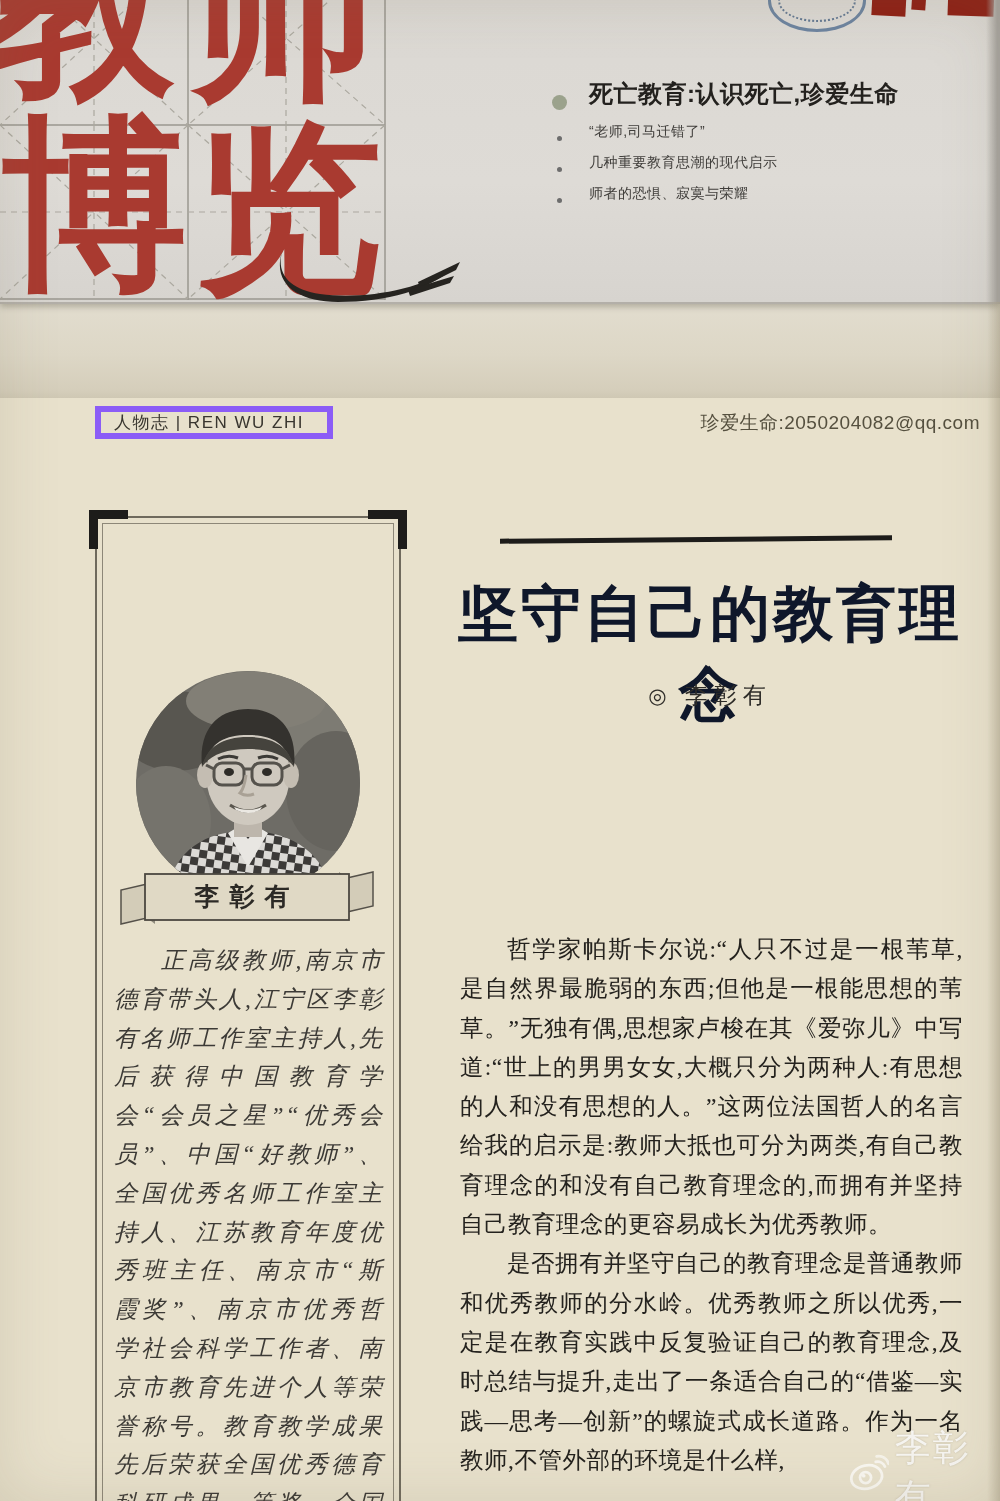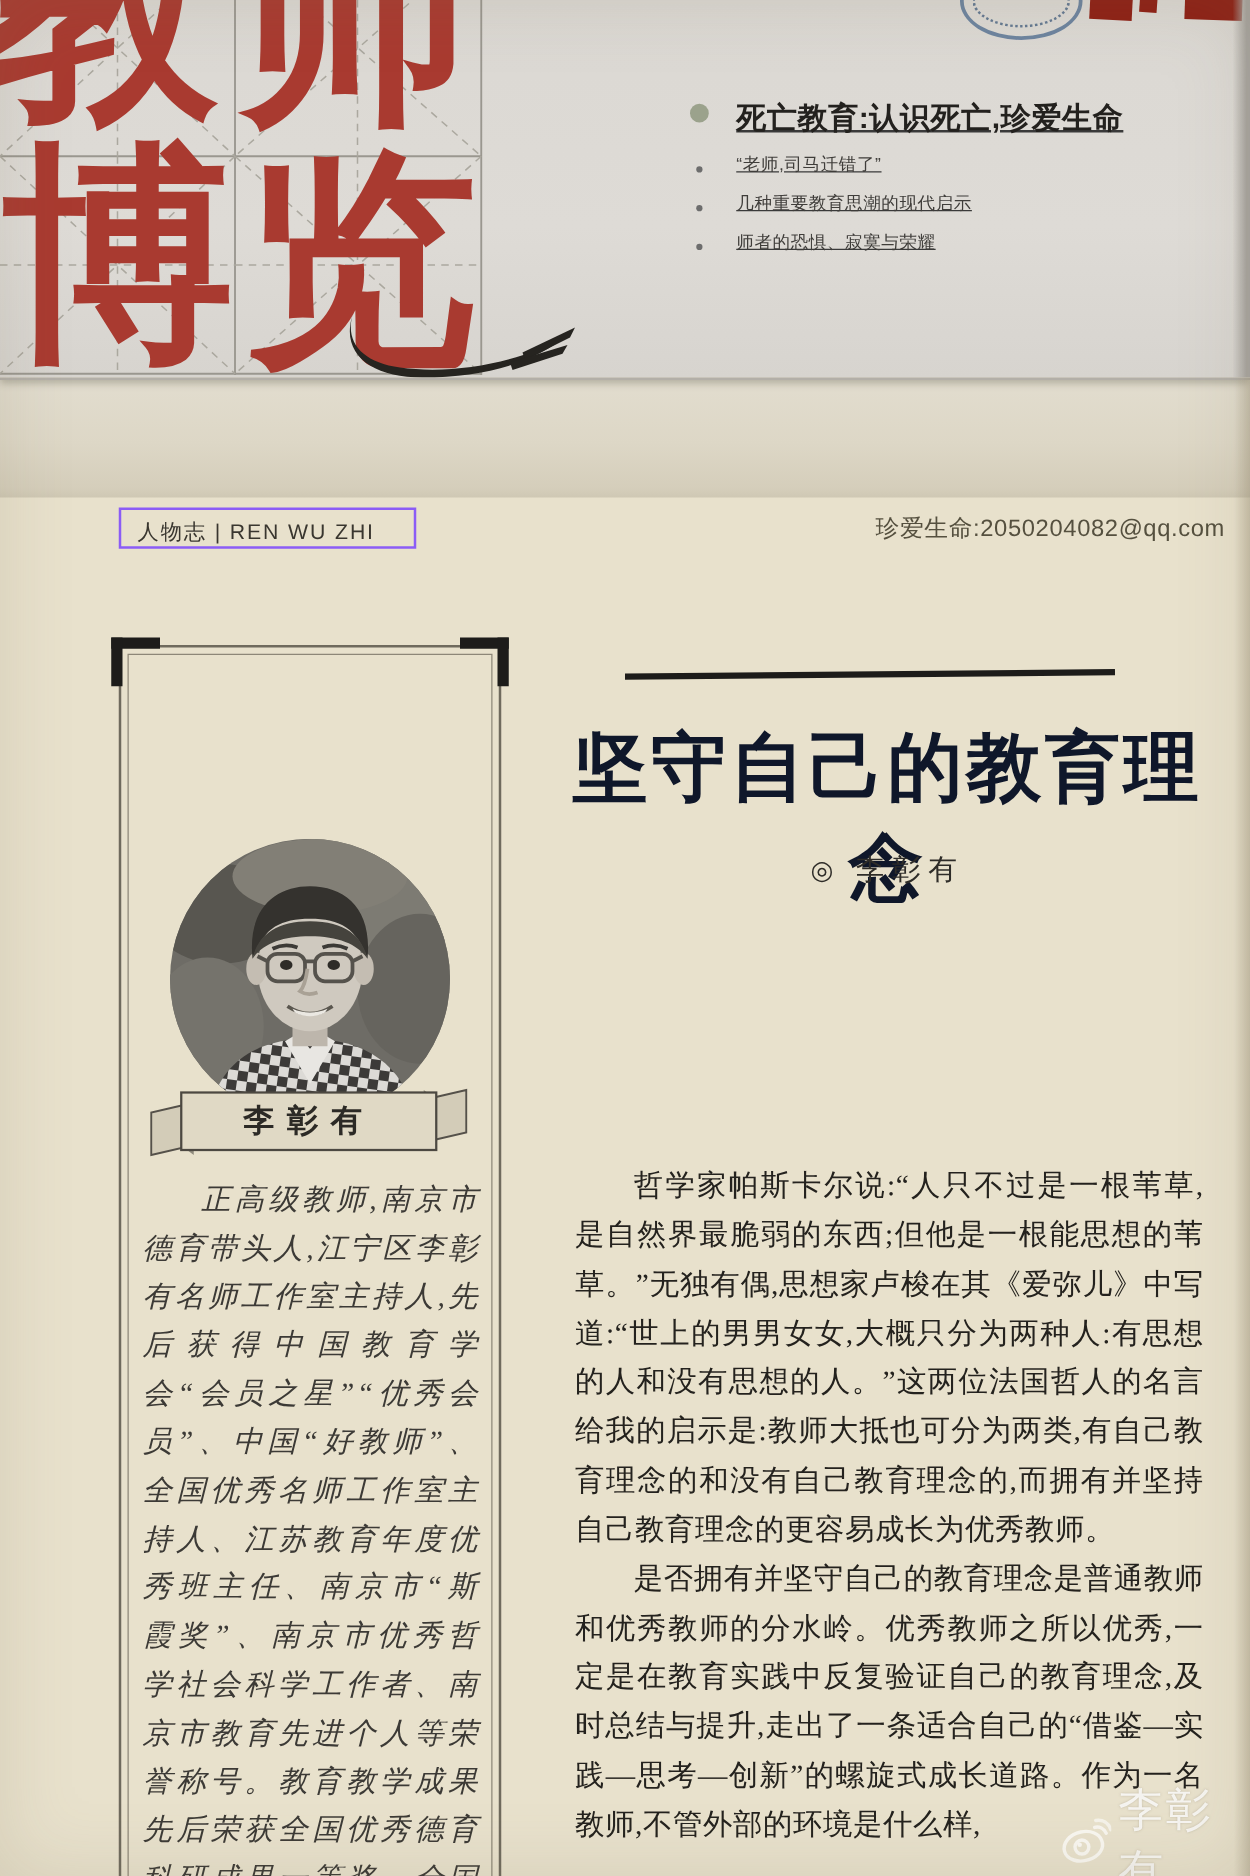--- a/index.html
+++ b/index.html
@@ -21,37 +21,37 @@
         border:3px solid #49688e;border-radius:50%;opacity:.75;}
   .seal:after{content:"";position:absolute;left:7px;top:7px;right:7px;bottom:7px;
         border:2px dotted #3d5a7d;border-radius:50%;}
   .red-frag{position:absolute;background:#8e2015;}
   .frag1{left:872px;top:-10px;width:34px;height:26px;transform:rotate(3deg);}
   .frag2{left:948px;top:-14px;width:46px;height:30px;transform:rotate(2deg);}
   .frag3{left:912px;top:-12px;width:14px;height:22px;transform:rotate(4deg);}
   
   .toc{position:absolute;left:552px;top:78px;width:430px;
        font-family:"Liberation Sans",sans-serif;color:#3a3a3a;}
-  .toc-row{position:relative;display:flex;align-items:flex-start;margin-bottom:13px;text-decoration:underline;}
+  .toc-row{position:relative;display:flex;align-items:flex-end;margin-bottom:13px;}
   .toc-bullet{width:15px;height:15px;border-radius:50%;background:#9ba28c;
        margin:5px 22px 0 0;flex:0 0 15px;}
   .toc-dot{width:5px;height:5px;border-radius:50%;background:#6d6d6d;
        margin:10px 27px 0 5px;flex:0 0 5px;}
   .toc-main{font-size:24px;font-weight:bold;color:#23211e;letter-spacing:.5px;}
   .toc-item{font-size:14px;color:#3f3d3a;letter-spacing:.5px;}
   
   .band{position:absolute;left:0;top:302px;width:1000px;height:96px;z-index:5;
         background:linear-gradient(180deg,#e2ddcf 0%,#ddd7c6 55%,#d5cebb 92%,#cfc8b4 100%);}
   
   .inner{position:absolute;left:0;top:398px;width:1000px;height:1103px;
         background:#e8e1cc;z-index:4;}
   .page-edge-r{position:absolute;right:0;top:302px;width:13px;height:1199px;z-index:7;
         background:linear-gradient(90deg,rgba(150,140,115,0) 0%,rgba(160,150,125,.45) 100%);}
   .sec-box{position:absolute;left:95px;top:8px;width:238px;height:33px;
-        border:2px solid #8b5cf6;display:flex;align-items:flex-end;
+        border:6px solid #8b5cf6;display:flex;align-items:center;
         font-family:"Liberation Sans",sans-serif;font-size:17px;color:#39362f;
         padding-left:13px;letter-spacing:1.5px;box-sizing:border-box;}
   .email{position:absolute;right:20px;top:12px;width:400px;text-align:right;
         font-family:"Liberation Sans",sans-serif;font-size:19px;color:#55503f;
         letter-spacing:.5px;}
   
   .bl{position:absolute;background:#b5ae9b;opacity:.5;}
   
   .bleed{position:absolute;writing-mode:vertical-rl;transform:scaleX(-1);
          font-family:"Liberation Serif",serif;color:#8d8a7c;overflow:hidden;

